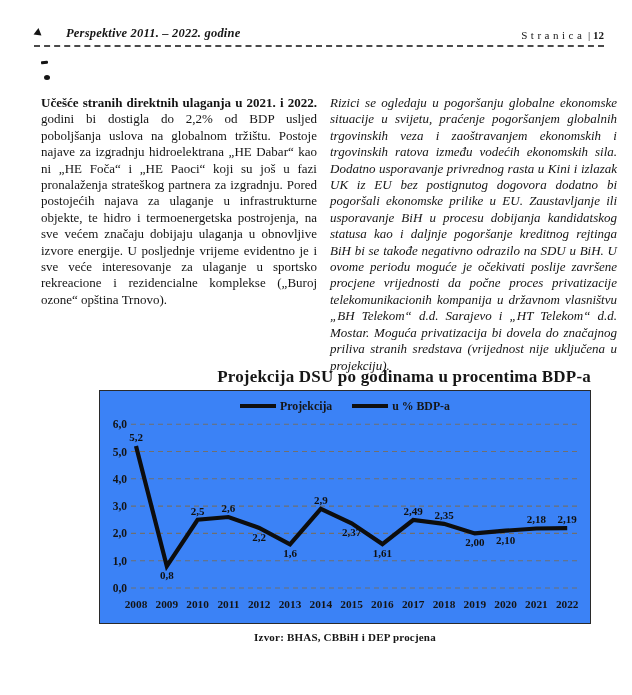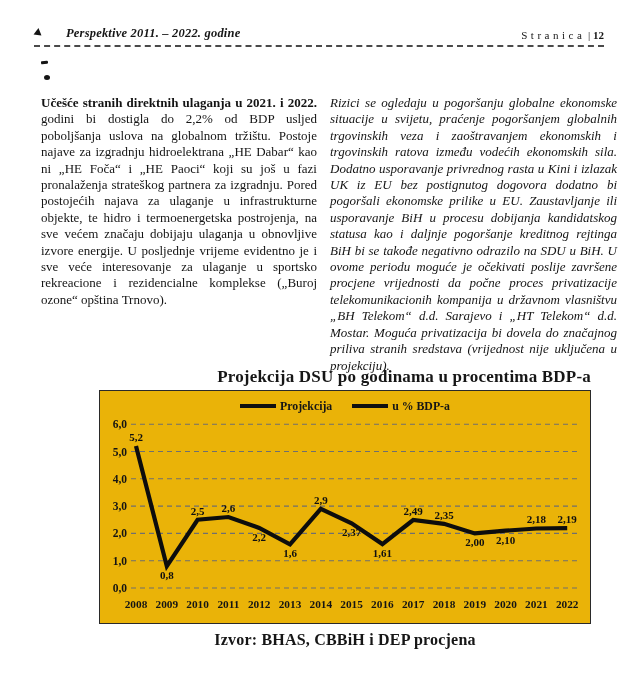--- a/index.html
+++ b/index.html
@@ -44,32 +44,32 @@
   .col-right{width:287px;font-style:italic;}
   .lead{font-weight:700;}
   
   .chart-section{position:absolute;top:367px;left:99px;width:492px;}
   .chart-title{
     text-align:right;font-weight:700;font-size:17px;
     margin:0 0 3px 0;letter-spacing:.2px;
   }
   .chart-box{
     border:1.6px solid #2a2a2a;
-    padding-top:7px;background:#eab308;
+    padding-top:7px;background:#3b82f6;
   }
   .legend{
     display:flex;justify-content:center;align-items:center;gap:20px;
     height:16px;margin-bottom:2px;
   }
   .legend-item{display:flex;align-items:center;gap:4px;}
   .legend-swatch{width:36px;height:4px;background:#101010;}
   .legend-label{font-weight:700;font-size:11.8px;}
   .chart-svg{display:block;}
   .chart-source{
-    text-align:center;font-weight:700;font-size:16px;margin-top:7px;
+    text-align:center;font-weight:700;font-size:11px;margin-top:7px;
     letter-spacing:.2px;
   }
 </style>
 </head>
 <body>
 
 <div class="scan-mark mark-tri"></div>
 <div class="scan-mark mark-dash"></div>
 <div class="scan-mark mark-dot"></div>
 

